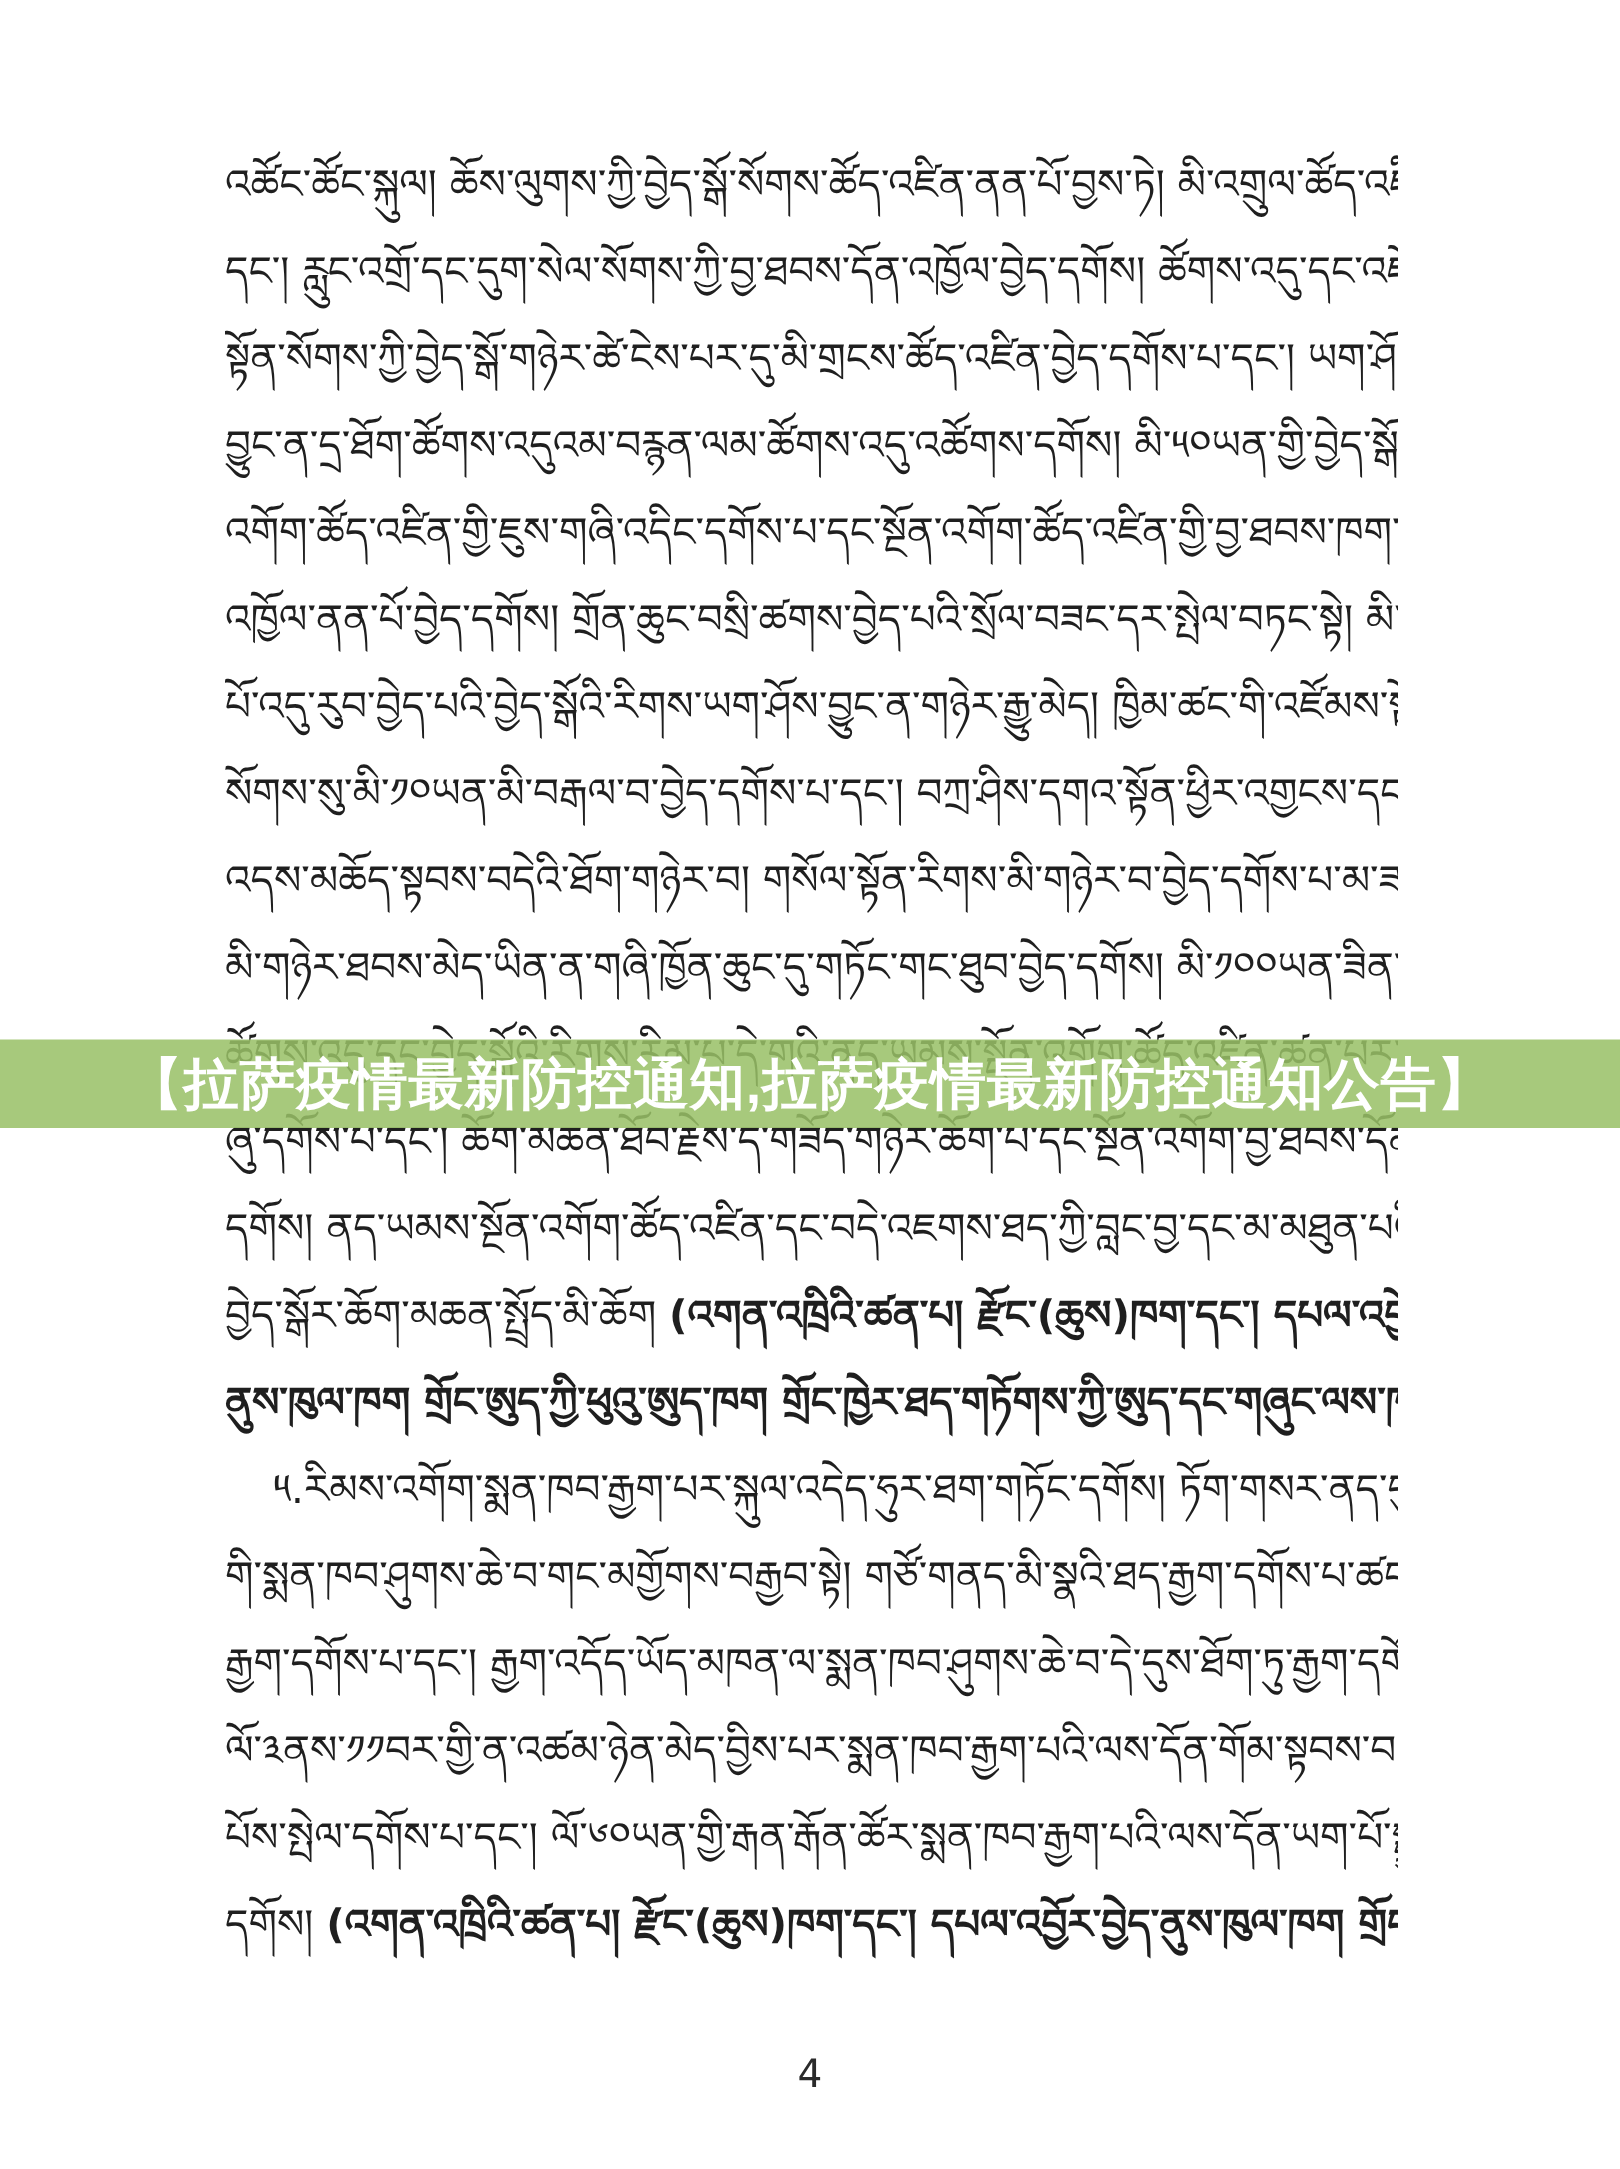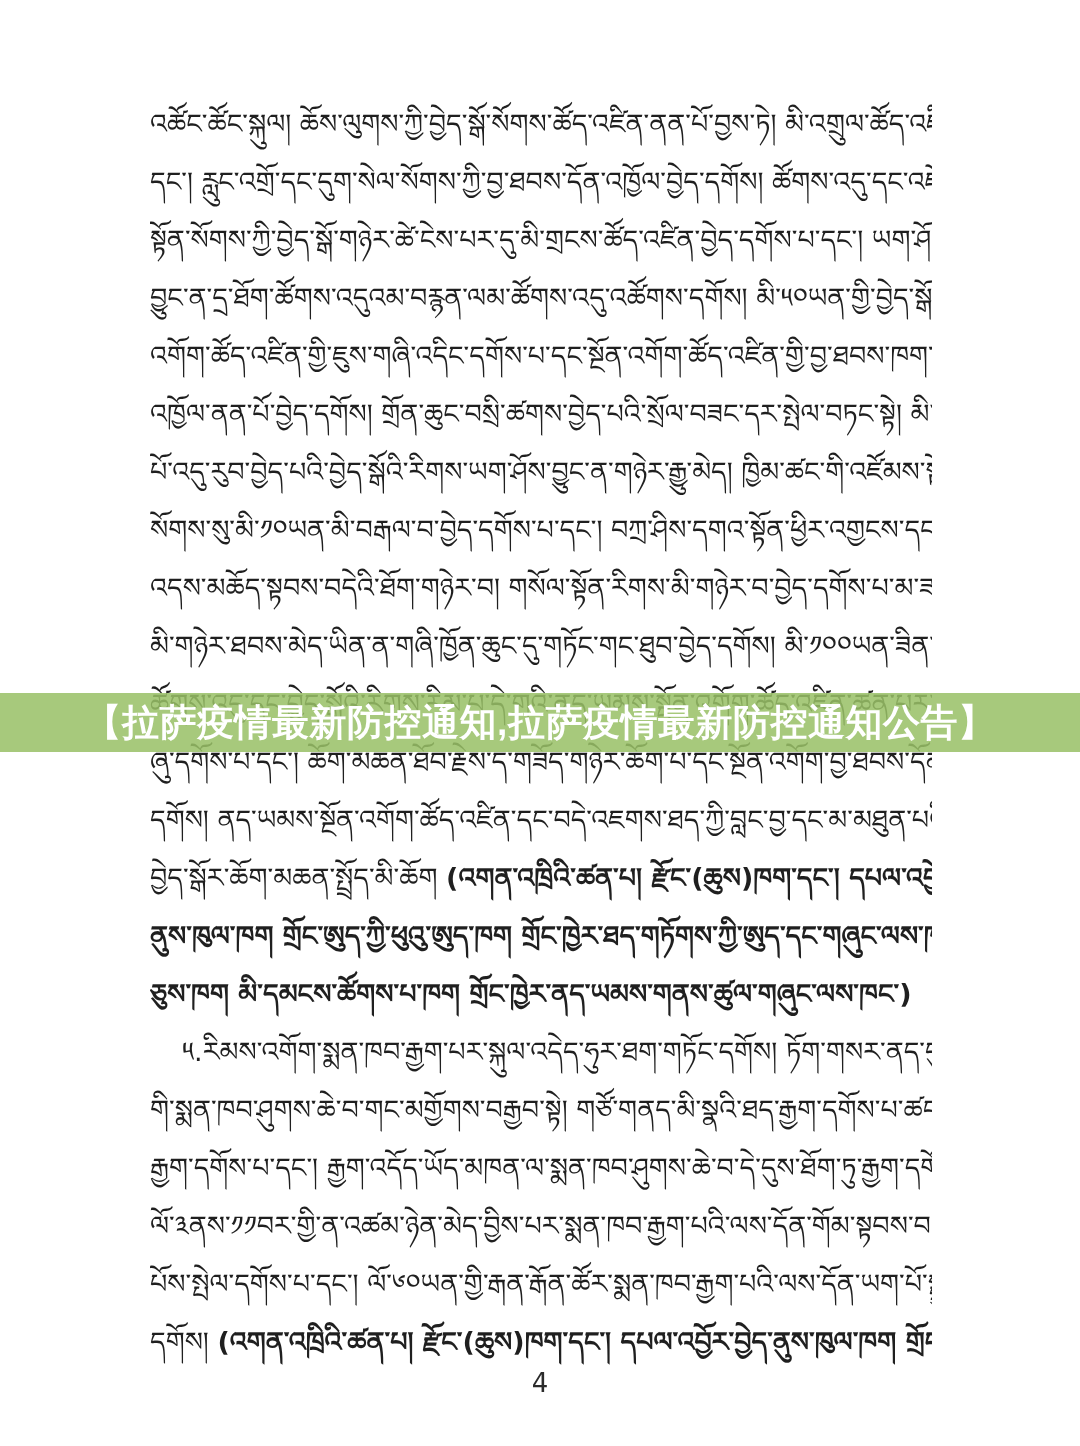--- a/index.html
+++ b/index.html
@@ -82,21 +82,20 @@
       <div class="tline"><span>འཁྱོལ་ནན་པོ་བྱེད་དགོས། གྲོན་ཆུང་བསྲི་ཚགས་བྱེད་པའི་སྲོལ་བཟང་དར་སྤེལ་བཏང་སྟེ། མི་མང་</span></div>
       <div class="tline"><span>པོ་འདུ་རུབ་བྱེད་པའི་བྱེད་སྒོའི་རིགས་ཡག་ཤོས་བྱུང་ན་གཉེར་རྒྱུ་མེད། ཁྱིམ་ཚང་གི་འཛོམས་སྟོན་</span></div>
       <div class="tline"><span>སོགས་སུ་མི་༡༠ཡན་མི་བརྒལ་བ་བྱེད་དགོས་པ་དང་། བཀྲ་ཤིས་དགའ་སྟོན་ཕྱིར་འགྱངས་དང་།</span></div>
       <div class="tline"><span>འདས་མཆོད་སྟབས་བདེའི་ཐོག་གཉེར་བ། གསོལ་སྟོན་རིགས་མི་གཉེར་བ་བྱེད་དགོས་པ་མ་ཟད།</span></div>
       <div class="tline"><span>མི་གཉེར་ཐབས་མེད་ཡིན་ན་གཞི་ཁྱོན་ཆུང་དུ་གཏོང་གང་ཐུབ་བྱེད་དགོས། མི་༡༠༠ཡན་ཟིན་པའི་</span></div>
       <div class="tline"><span>ཚོགས་འདུ་དང་བྱེད་སྒོའི་རིགས་རིམ་པ་དེ་གའི་ནད་ཡམས་སྔོན་འགོག་ཚོད་འཛིན་ཚན་པར་དཔོད་</span></div>
       <div class="tline"><span>ཞུ་དགོས་པ་དང་། ཆོག་མཆན་ཐོབ་རྗེས་ད་གཟོད་གཉེར་ཆོག་པ་དང་སྔོན་འགོག་བྱ་ཐབས་དོན་འཁྱོལ་བྱེད་</span></div>
       <div class="tline"><span>དགོས། ནད་ཡམས་སྔོན་འགོག་ཚོད་འཛིན་དང་བདེ་འཇགས་ཐད་ཀྱི་བླང་བྱ་དང་མ་མཐུན་པའི་</span></div>
       <div class="tline"><span>བྱེད་སྒོར་ཆོག་མཆན་སྤྲོད་མི་ཆོག </span><span class="bold">(འགན་འཁྲིའི་ཚན་པ། རྫོང་(ཆུས)ཁག་དང་། དཔལ་འབྱོར་བྱེད་</span></div>
       <div class="tline"><span class="bold">ནུས་ཁུལ་ཁག གྲོང་ཨུད་ཀྱི་ཕུའུ་ཨུད་ཁག གྲོང་ཁྱེར་ཐད་གཏོགས་ཀྱི་ཨུད་དང་གཞུང་ལས་ཁང་།</span></div>
-      <div class="tline"><span class="bold">ཅུས་ཁག མི་དམངས་ཚོགས་པ་ཁག གྲོང་ཁྱེར་ནད་ཡམས་གནས་ཚུལ་གཞུང་ལས་ཁང་)</span></div>
       <div class="tline indent"><span>༥.རིམས་འགོག་སྨན་ཁབ་རྒྱག་པར་སྐུལ་འདེད་ཧུར་ཐག་གཏོང་དགོས། ཏོག་གསར་ནད་དུག་</span></div>
       <div class="tline"><span>གི་སྨན་ཁབ་ཤུགས་ཆེ་བ་གང་མགྱོགས་བརྒྱབ་སྟེ། གཙོ་གནད་མི་སྣའི་ཐད་རྒྱག་དགོས་པ་ཚང་མར་</span></div>
       <div class="tline"><span>རྒྱག་དགོས་པ་དང་། རྒྱག་འདོད་ཡོད་མཁན་ལ་སྨན་ཁབ་ཤུགས་ཆེ་བ་དེ་དུས་ཐོག་ཏུ་རྒྱག་དགོས།</span></div>
       <div class="tline"><span>ལོ་༣ནས་༡༡བར་གྱི་ན་འཚམ་ཉེན་མེད་བྱིས་པར་སྨན་ཁབ་རྒྱག་པའི་ལས་དོན་གོམ་སྟབས་བརྟན་</span></div>
       <div class="tline"><span>པོས་སྤེལ་དགོས་པ་དང་། ལོ་༦༠ཡན་གྱི་རྒན་རྒོན་ཚོར་སྨན་ཁབ་རྒྱག་པའི་ལས་དོན་ཡག་པོ་སྒྲུབ་</span></div>
       <div class="tline"><span>དགོས། </span><span class="bold">(འགན་འཁྲིའི་ཚན་པ། རྫོང་(ཆུས)ཁག་དང་། དཔལ་འབྱོར་བྱེད་ནུས་ཁུལ་ཁག གྲོང་ཁྱེར་</span></div>
     </div>
 
   <div class="banner">
     <div class="banner-text">【拉萨疫情最新防控通知,拉萨疫情最新防控通知公告】</div>

